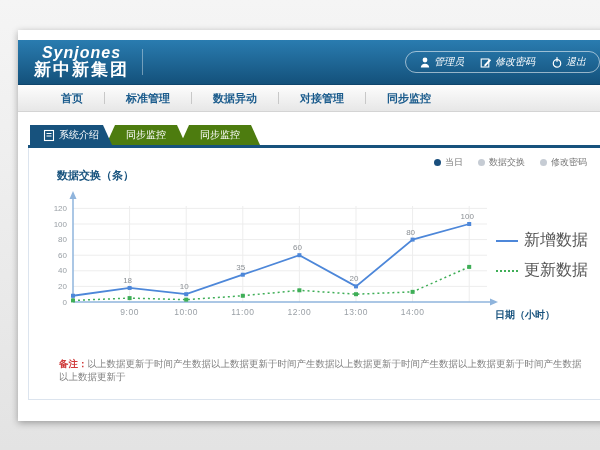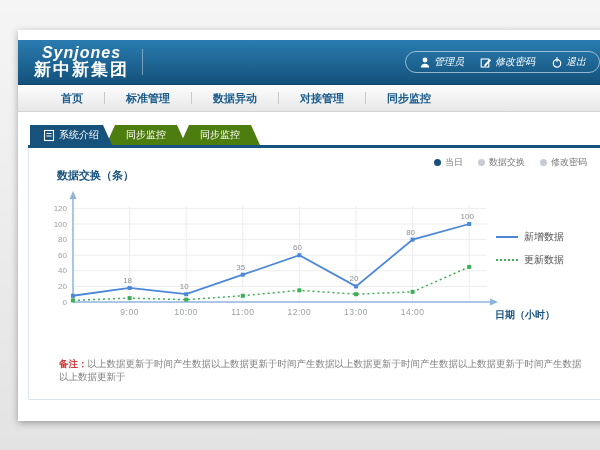--- a/index.html
+++ b/index.html
@@ -45,21 +45,21 @@
     position:relative; background:#fff; }
   .radio-row { position:absolute; top:8px; right:16px; display:flex; gap:15px; }
   .radio { display:flex; align-items:center; gap:4px; font-size:9px; color:#777; cursor:pointer; }
   .dot { width:7px; height:7px; border-radius:50%; background:#c6ccd4; }
   .dot.sel { background:#1a4f7d; }
   .ylabel { position:absolute; left:28px; top:20px; font-size:11px; font-weight:bold; color:#17527d; }
   #chart { position:absolute; left:20px; top:40px; }
   .legend { position:absolute; left:467px; top:82px; }
   .legend-row { display:flex; align-items:center; margin-bottom:9px; }
   .swatch { width:22px; border-top-width:2px; margin-right:6px; }
-  .legend-label { font-size:10px; color:#555; }
+  .legend-label { font-size:16px; color:#555; }
   .note { position:absolute; left:30px; right:20px; top:210px; font-size:9.5px; color:#828282; }
   .note-prefix { color:#cf3a3a; font-weight:bold; }
 </style>
 </head>
 <body>
 
 <div class="stage">
   <div class="page">
     <div class="top-strip"></div>
 

